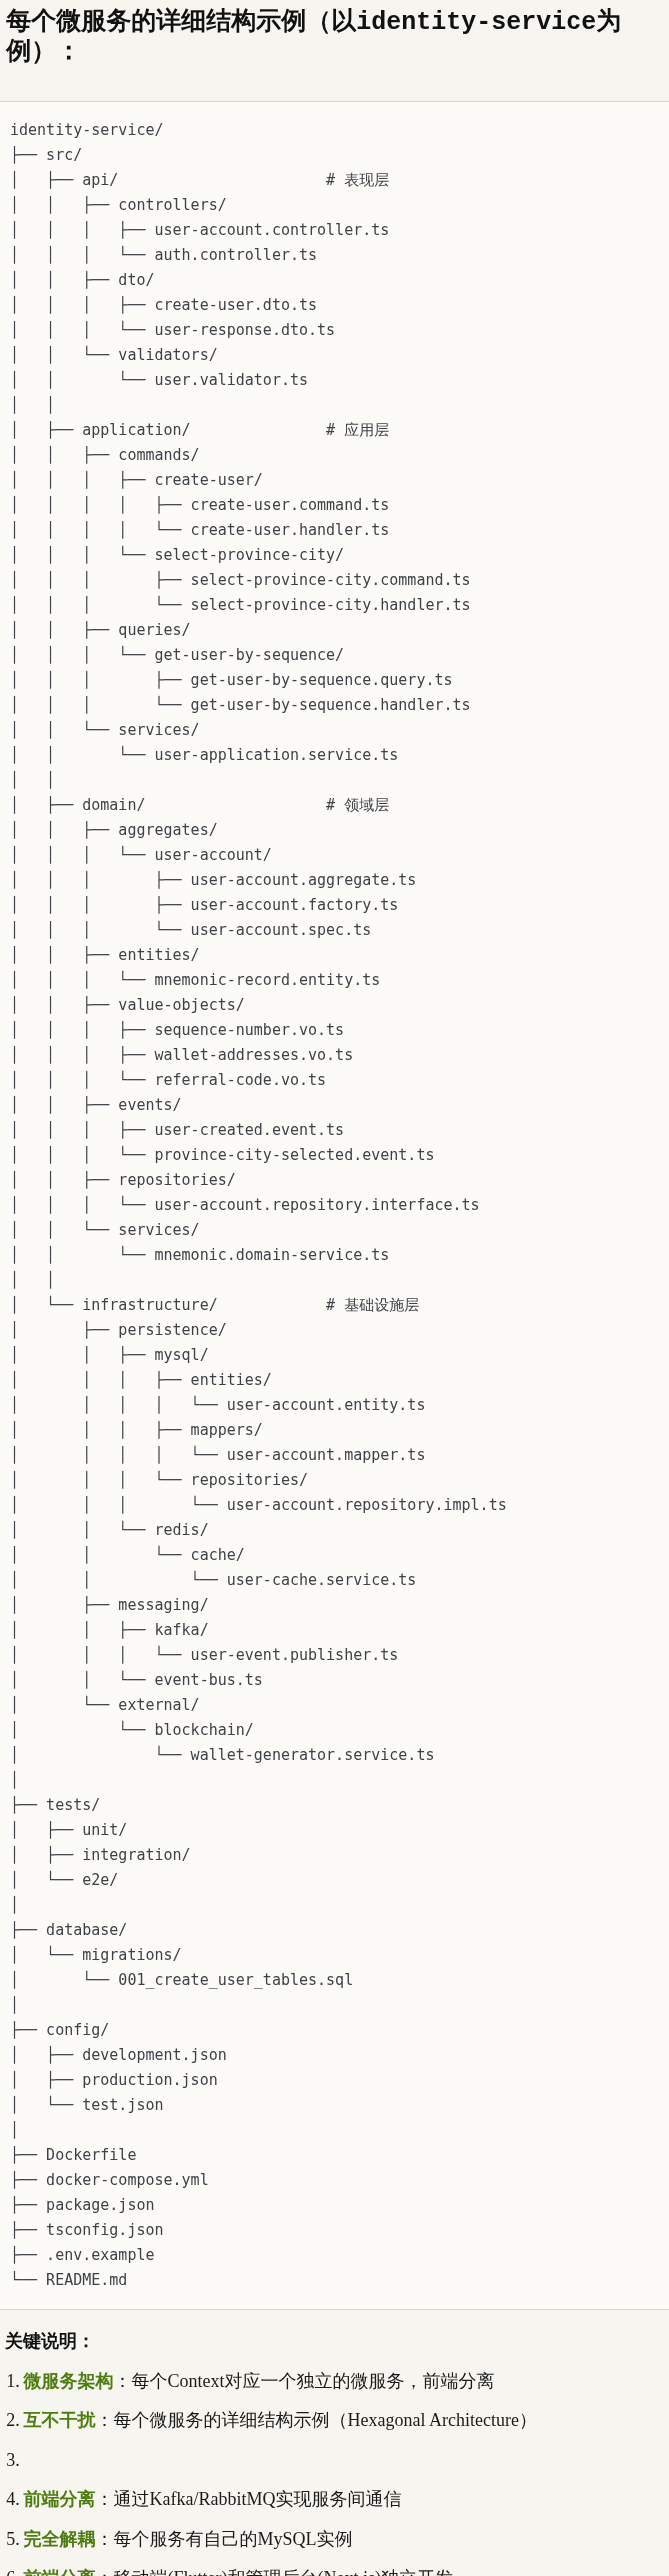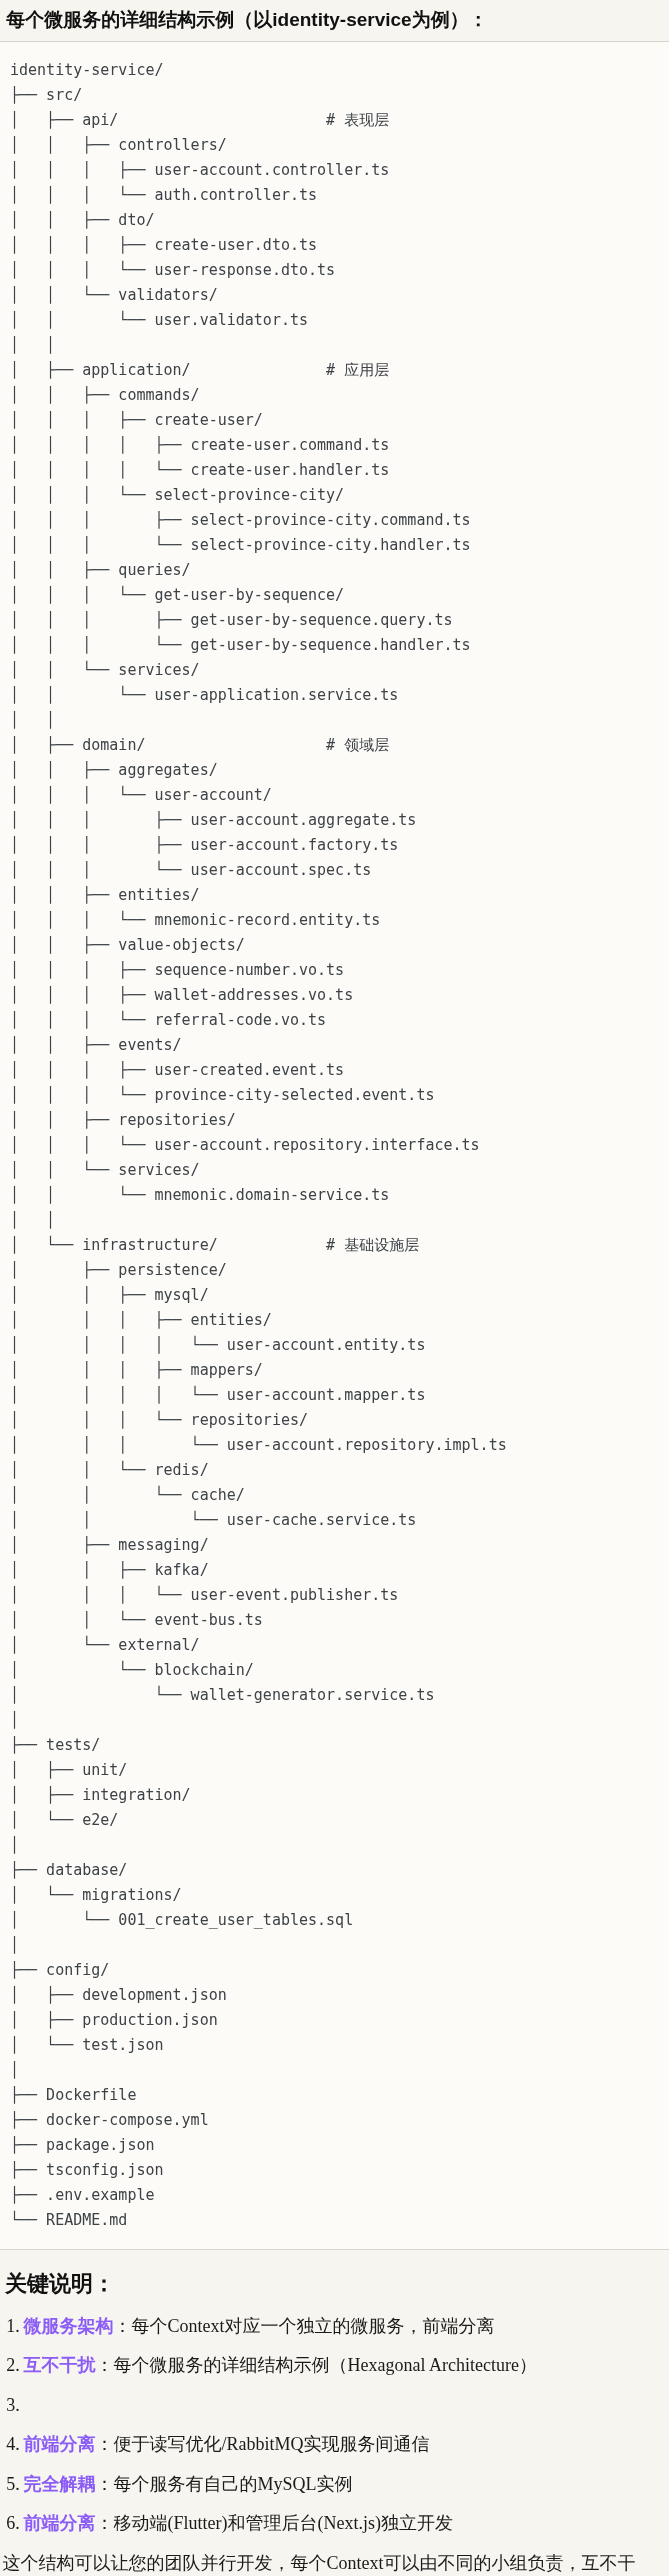--- a/index.html
+++ b/index.html
@@ -4,49 +4,50 @@
 <style>
   html, body { margin:0; padding:0; }
   body {
     width:669px; min-height:2576px;
     background:#f7f5f0;
     color:#1b1b1b;
     font-family:"Liberation Serif", serif;
   }
   .page-header { padding:7.5px 7.5px 10.6px 6.3px; }
   .page-title {
-    margin:0; font-size:19px; line-height:1.22; font-weight:bold; color:#111;
-    font-family:Liberation Sans, sans-serif;
+    margin:0; font-size:25px; line-height:1.22; font-weight:bold; color:#111;
+    font-family:Liberation Mono, monospace;
   }
   .code-block {
     background:#fcfbf8;
     border-top:0.6px solid #d8d4cd;
     border-bottom:0.6px solid #d8d4cd;
     padding:15.6px 5px 16.3px 10px;
     overflow:hidden;
+    margin-top:22px;
   }
   .tree {
     margin:0;
     font-family:"DejaVu Sans Mono", monospace;
     font-size:15px;
     line-height:25px;
     color:#3d4247;
     white-space:pre;
   }
   .notes { padding:21px 6.3px 15px 2.5px; }
   .notes-heading {
-    margin:0 0 17px 2.5px; font-size:22px; line-height:1.2; font-weight:bold; color:#111;
+    margin:0 0 17px 2.5px; font-size:18px; line-height:1.2; font-weight:bold; color:#111;
   }
   .notes-list { list-style:none; margin:0; padding:0 0 0 3.8px; }
   .note-item {
     display:flex; align-items:baseline;
     font-size:18px; line-height:22.5px; margin:0 0 17px 0; color:#1b1b1b;
   }
   .note-num { flex:0 0 auto; margin-right:3.8px; }
-  .note-label { font-weight:bold; color:#8b5cf6; }
+  .note-label { font-weight:bold; color:#4d7c0f; }
   .closing-paragraph {
     margin:15.6px 0 0 0; font-size:18px; line-height:23px; color:#1b1b1b;
   }
 </style>
 </head>
 <body>
 
 <header class="page-header">
   <h1 class="page-title">每个微服务的详细结构示例（以identity-service为例）：</h1>
 </header>
@@ -150,21 +151,21 @@
     </li>
     <li class="note-item">
       <span class="note-num">2.</span>
       <span class="note-body"><strong class="note-label">互不干扰</strong><span>：</span><span>每个微服务的详细结构示例（Hexagonal Architecture）</span></span>
     </li>
     <li class="note-item">
       <span class="note-num">3.</span>
     </li>
     <li class="note-item">
       <span class="note-num">4.</span>
-      <span class="note-body"><strong class="note-label">前端分离</strong><span>：</span><span>便于读写优化/RabbitMQ实现服务间通信</span></span>
+      <span class="note-body"><strong class="note-label">前端分离</strong><span>：</span><span>通过Kafka/RabbitMQ实现服务间通信</span></span>
     </li>
     <li class="note-item">
       <span class="note-num">5.</span>
       <span class="note-body"><strong class="note-label">完全解耦</strong><span>：</span><span>每个服务有自己的MySQL实例</span></span>
     </li>
     <li class="note-item">
       <span class="note-num">6.</span>
       <span class="note-body"><strong class="note-label">前端分离</strong><span>：</span><span>移动端(Flutter)和管理后台(Next.js)独立开发</span></span>
     </li>
   </ol>

